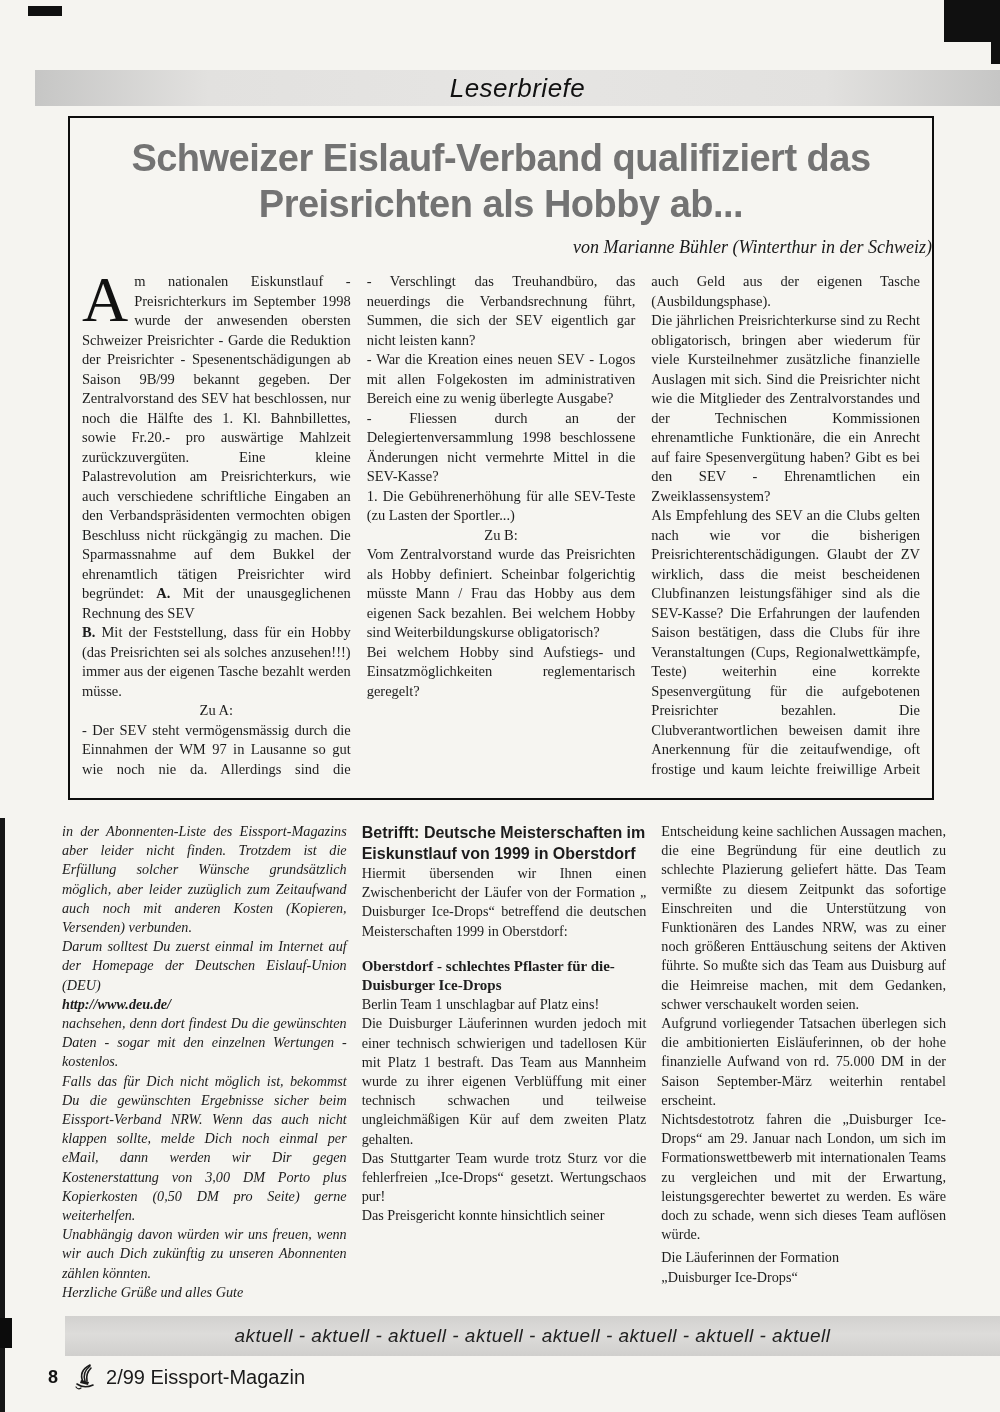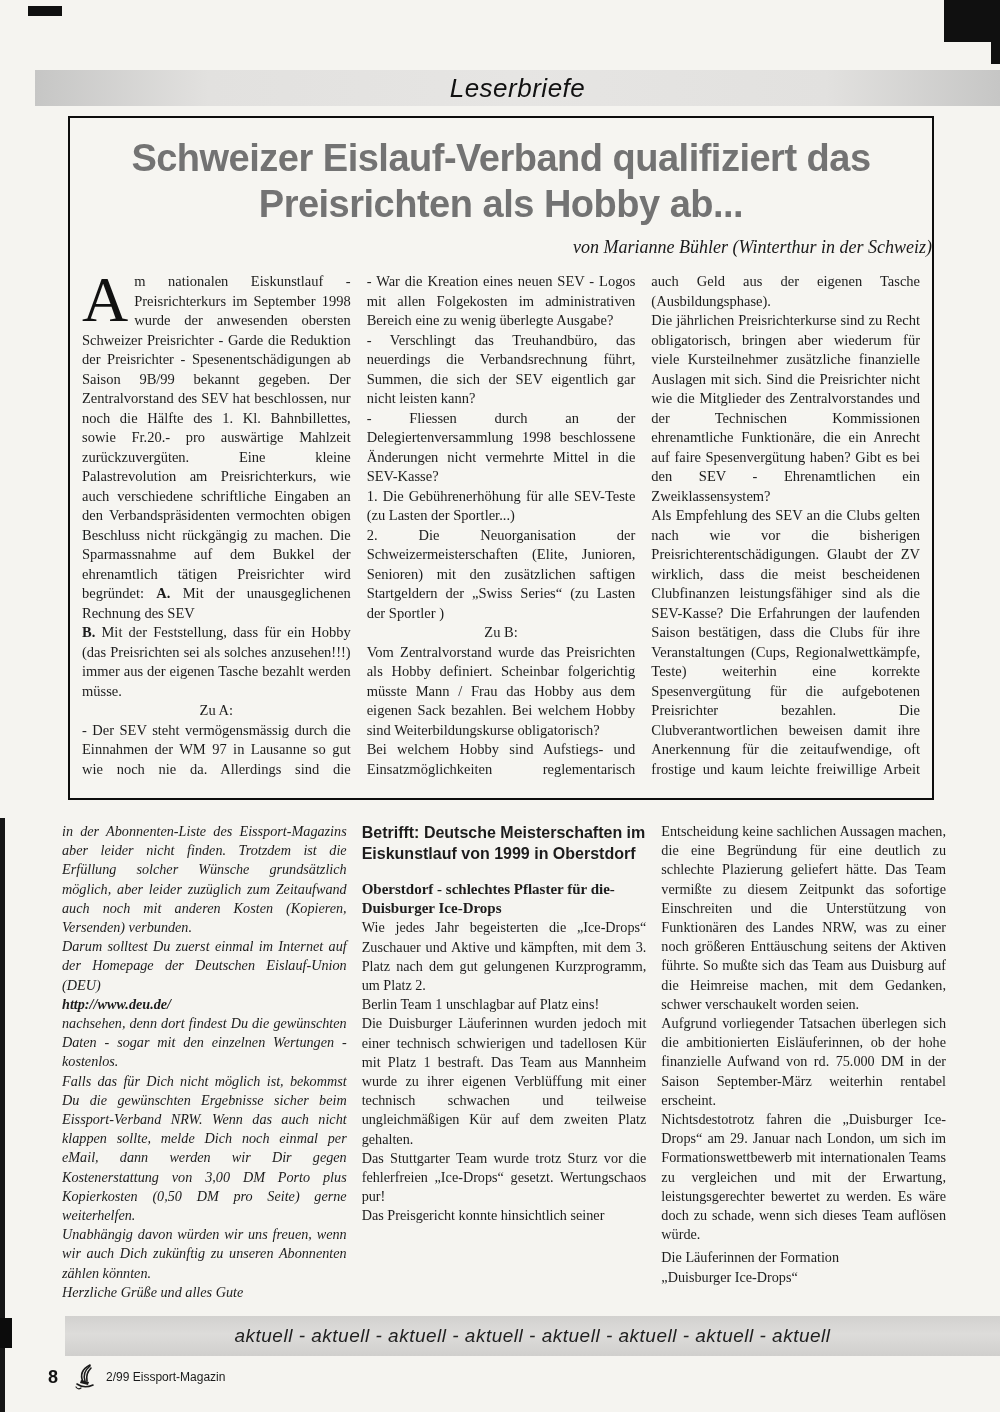--- a/index.html
+++ b/index.html
@@ -88,21 +88,21 @@
   }
 
   
   .pagefooter{
     position:absolute;left:48px;top:1360px;height:34px;
     display:flex;align-items:center;gap:8px;
     font-family:"Liberation Sans",sans-serif;
   }
   .pagenum{font-weight:700;font-size:18px;color:#111;}
   .logo{width:26px;height:28px;margin-left:6px;}
-  .issue{font-size:12px;color:#1a1a1a;}
+  .issue{font-size:20px;color:#1a1a1a;}
 </style>
 </head>
 <body>
 
 <div class="page">
 
   <div class="art-tr"></div>
   <div class="art-tr2"></div>
   <div class="art-tl"></div>
   <div class="art-left"></div>
@@ -118,25 +118,24 @@
 
     <div class="box-cols">
       <div class="col">
         <p><span class="dropcap">A</span><span>m nationalen Eiskunstlauf - Preisrichterkurs im September 1998 wurde der anwesenden obersten Schweizer Preisrichter - Garde die Reduktion der Preisrichter - Spesenentschädigungen ab Saison 9B/99 bekannt gegeben. Der Zentralvorstand des SEV hat beschlossen, nur noch die Hälfte des 1. Kl. Bahnbillettes, sowie Fr.20.- pro auswärtige Mahlzeit zurückzuvergüten. Eine kleine Palastrevolution am Preisrichterkurs, wie auch verschiedene schriftliche Eingaben an den Verbandspräsidenten vermochten obigen Beschluss nicht rückgängig zu machen. Die Sparmassnahme auf dem Bukkel der ehrenamtlich tätigen Preisrichter wird begründet: </span><strong class="lbl">A.</strong><span> Mit der unausgeglichenen Rechnung des SEV</span></p>
         <p><strong class="lbl">B.</strong><span> Mit der Feststellung, dass für ein Hobby (das Preisrichten sei als solches anzusehen!!!) immer aus der eigenen Tasche bezahlt werden müsse.</span></p>
         <p class="hsub">Zu A:</p>
         <p>- Der SEV steht vermögensmässig durch die Einnahmen der WM 97 in Lausanne so gut wie noch nie da. Allerdings sind die Ausgaben im Spitzensport - Sektor nach der Ausarbeitung eines neuen Förderungs- und Trainerkonzeptes gemäss Vorgaben des SOV (Schweizer Olympia-Verbandes) enorm gestiegen.</p>
       </div>
 
       <div class="col">
+        <p>- Verschlingt das Treuhandbüro, das neuerdings die Verbandsrechnung führt, Summen, die sich der SEV eigentlich gar nicht leisten kann?</p>
         <p>- War die Kreation eines neuen SEV - Logos mit allen Folgekosten im administrativen Bereich eine zu wenig überlegte Ausgabe?</p>
-        <p>- Verschlingt das Treuhandbüro, das neuerdings die Verbandsrechnung führt, Summen, die sich der SEV eigentlich gar nicht leisten kann?</p>
         <p>- Fliessen durch an der Delegiertenversammlung 1998 beschlossene Änderungen nicht vermehrte Mittel in die SEV-Kasse?</p>
         <p>1. Die Gebührenerhöhung für alle SEV-Teste (zu Lasten der Sportler...)</p>
-        <p>2. Die Neuorganisation der Schweizermeisterschaften (Elite, Junioren, Senioren) mit den zusätzlichen saftigen Startgeldern der „Swiss Series“ (zu Lasten der Sportler )</p>
         <p class="hsub">Zu B:</p>
         <p>Vom Zentralvorstand wurde das Preisrichten als Hobby definiert. Scheinbar folgerichtig müsste Mann / Frau das Hobby aus dem eigenen Sack bezahlen. Bei welchem Hobby sind Weiterbildungskurse obligatorisch?</p>
         <p>Bei welchem Hobby sind Aufstiegs- und Einsatzmöglichkeiten reglementarisch geregelt?</p>
 
       </div>
 
       <div class="col">
         <p>auch Geld aus der eigenen Tasche (Ausbildungsphase).</p>
         <p>Die jährlichen Preisrichterkurse sind zu Recht obligatorisch, bringen aber wiederum für viele Kursteilnehmer zusätzliche finanzielle Auslagen mit sich. Sind die Preisrichter nicht wie die Mitglieder des Zentralvorstandes und der Technischen Kommissionen ehrenamtliche Funktionäre, die ein Anrecht auf faire Spesenvergütung haben? Gibt es bei den SEV - Ehrenamtlichen ein Zweiklassensystem?</p>
         <p>Als Empfehlung des SEV an die Clubs gelten nach wie vor die bisherigen Preisrichterentschädigungen. Glaubt der ZV wirklich, dass die meist bescheidenen Clubfinanzen leistungsfähiger sind als die SEV-Kasse? Die Erfahrungen der laufenden Saison bestätigen, dass die Clubs für ihre Veranstaltungen (Cups, Regionalwettkämpfe, Teste) weiterhin eine korrekte Spesenvergütung für die aufgebotenen Preisrichter bezahlen. Die Clubverantwortlichen beweisen damit ihre Anerkennung für die zeitaufwendige, oft frostige und kaum leichte freiwillige Arbeit der Preisrichter und lassen so den Beschluss des Zentralvorstandes in einem besonders zweifelhaften Licht erscheinen.  □</p>
@@ -152,22 +151,22 @@
       <p class="url">http://www.deu.de/</p>
       <p>nachsehen, denn dort findest Du die gewünschten Daten - sogar mit den einzelnen Wertungen - kostenlos.</p>
       <p>Falls das für Dich nicht möglich ist, bekommst Du die gewünschten Ergebnisse sicher beim Eissport-Verband NRW. Wenn das auch nicht klappen sollte, melde Dich noch einmal per eMail, dann werden wir Dir gegen Kostenerstattung von 3,00 DM Porto plus Kopierkosten (0,50 DM pro Seite) gerne weiterhelfen.</p>
       <p>Unabhängig davon würden wir uns freuen, wenn wir auch Dich zukünftig zu unseren Abonnenten zählen könnten.</p>
       <p>Herzliche Grüße und alles Gute</p>
 
     </div>
 
     <div class="col">
       <p class="h-sans">Betrifft: Deutsche Meisterschaften im Eiskunstlauf von 1999 in Oberstdorf</p>
+      <p>Hiermit übersenden wir Ihnen einen Zwischenbericht der Läufer von der Formation „ Duisburger Ice-Drops“ betreffend die deutschen Meisterschaften 1999 in Oberstdorf:</p>
       <p class="h-serif">Oberstdorf - schlechtes Pflaster für die- Duisburger Ice-Drops</p>
-      <p>Wie jedes Jahr begeisterten die „Ice-Drops“ Zuschauer und Aktive und kämpften, mit dem 3. Platz nach dem gut gelungenen Kurzprogramm, um Platz 2.</p>
       <p>Berlin Team 1 unschlagbar auf Platz eins!</p>
       <p>Die Duisburger Läuferinnen wurden jedoch mit einer technisch schwierigen und tadellosen Kür mit Platz 1 bestraft. Das Team aus Mannheim wurde zu ihrer eigenen Verblüffung mit einer technisch schwachen und teilweise ungleichmäßigen Kür auf dem zweiten Platz gehalten.</p>
       <p>Das Stuttgarter Team wurde trotz Sturz vor die fehlerfreien „Ice-Drops“ gesetzt. Wertungschaos pur!</p>
       <p>Das Preisgericht konnte hinsichtlich seiner</p>
     </div>
 
     <div class="col">
       <p>Entscheidung keine sachlichen Aussagen machen, die eine Begründung für eine deutlich zu schlechte Plazierung geliefert hätte. Das Team vermißte zu diesem Zeitpunkt das sofortige Einschreiten und die Unterstützung von Funktionären des Landes NRW, was zu einer noch größeren Enttäuschung seitens der Aktiven führte. So mußte sich das Team aus Duisburg auf die Heimreise machen, mit dem Gedanken, schwer verschaukelt worden seien.</p>
       <p>Aufgrund vorliegender Tatsachen überlegen sich die ambitionierten Eisläuferinnen, ob der hohe finanzielle Aufwand von rd. 75.000 DM in der Saison September-März weiterhin rentabel erscheint.</p>
       <p>Nichtsdestotrotz fahren die „Duisburger Ice-Drops“ am 29. Januar nach London, um sich im Formationswettbewerb mit internationalen Teams zu vergleichen und mit der Erwartung, leistungsgerechter bewertet zu werden. Es wäre doch zu schade, wenn sich dieses Team auflösen würde.</p>

